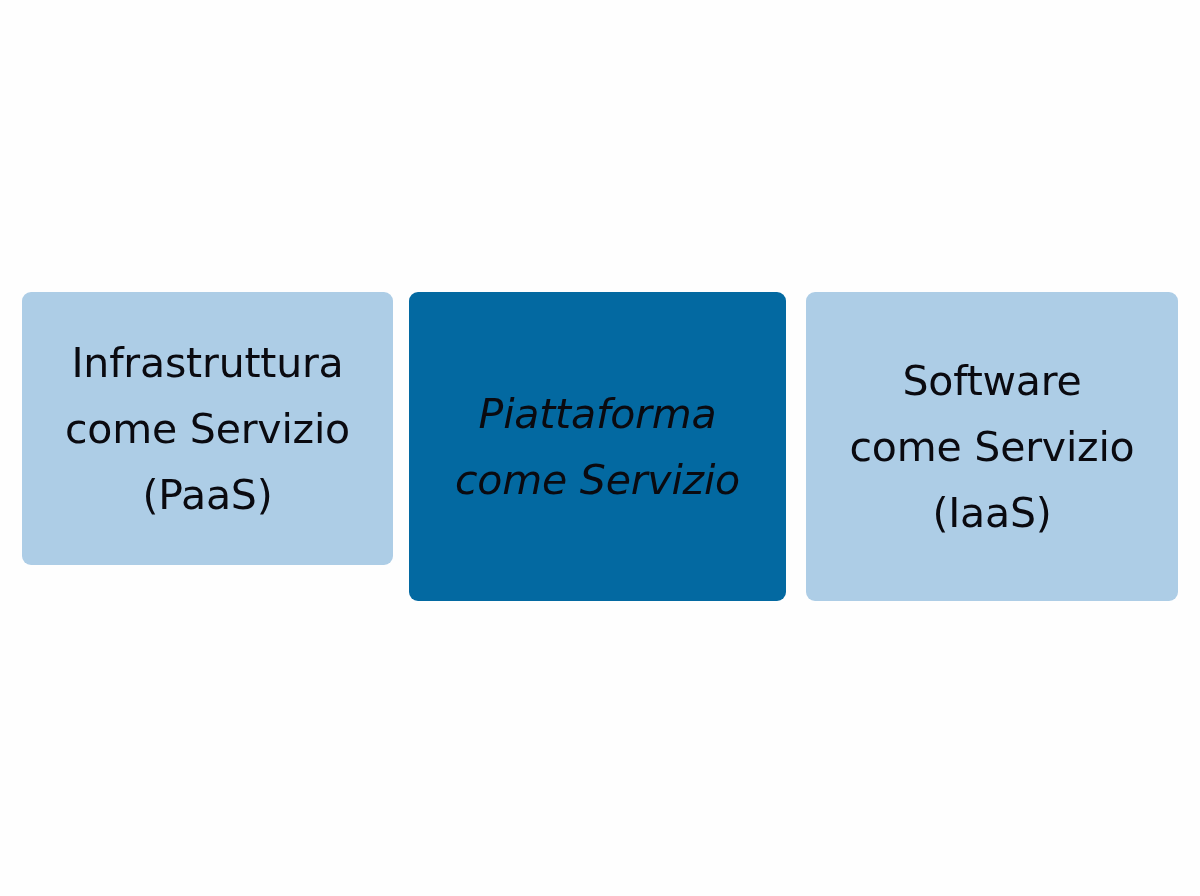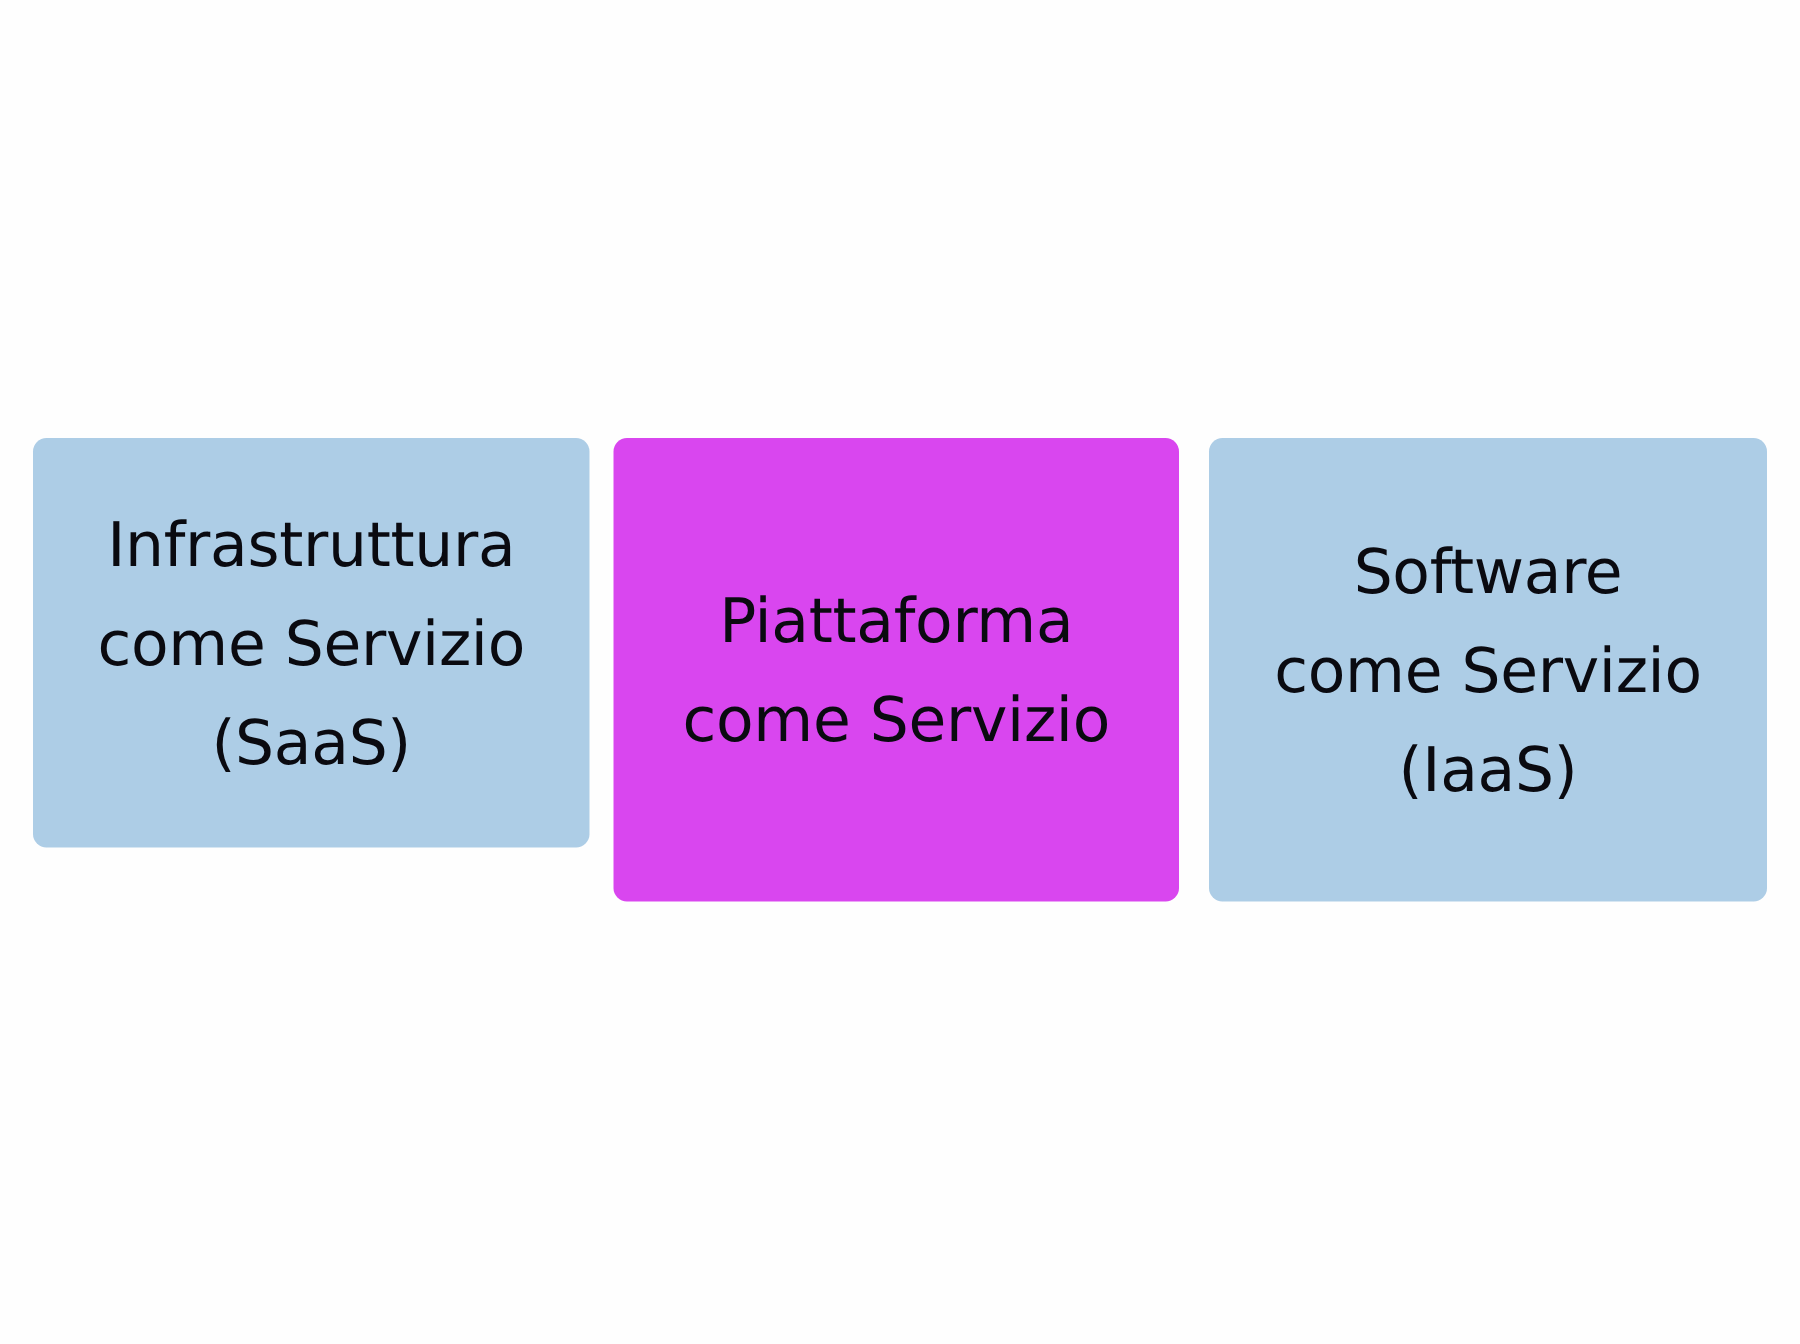--- a/index.html
+++ b/index.html
@@ -80,25 +80,25 @@
 </style>
 </head>
 <body style="background: rgb(254, 254, 254);">
 
 <div id="diagram-canvas" style="background: rgb(254, 254, 254);">
 
   <div class="service-card" id="card-iaas" style="background-color: rgb(173, 205, 230); border-radius: 9px;">
     <div class="card-text" style="color: rgb(10, 10, 16);">
       <span class="card-line">Infrastruttura</span>
       <span class="card-line">come Servizio</span>
-      <span class="card-line">(SaaS)</span>
+      <span class="card-line">(PaaS)</span>
     </div>
   </div>
 
-  <div class="service-card" id="card-paas" style="background-color: #d946ef; border-radius: 9px;">
+  <div class="service-card" id="card-paas" style="background-color: #0369a1; border-radius: 9px; font-style: italic;">
     <div class="card-text" style="color: rgb(10, 10, 16);">
       <span class="card-line">Piattaforma</span>
       <span class="card-line">come Servizio</span>
     </div>
   </div>
 
   <div class="service-card" id="card-saas" style="background-color: rgb(173, 205, 230); border-radius: 9px;">
     <div class="card-text" style="color: rgb(10, 10, 16);">
       <span class="card-line">Software</span>
       <span class="card-line">come Servizio</span>

